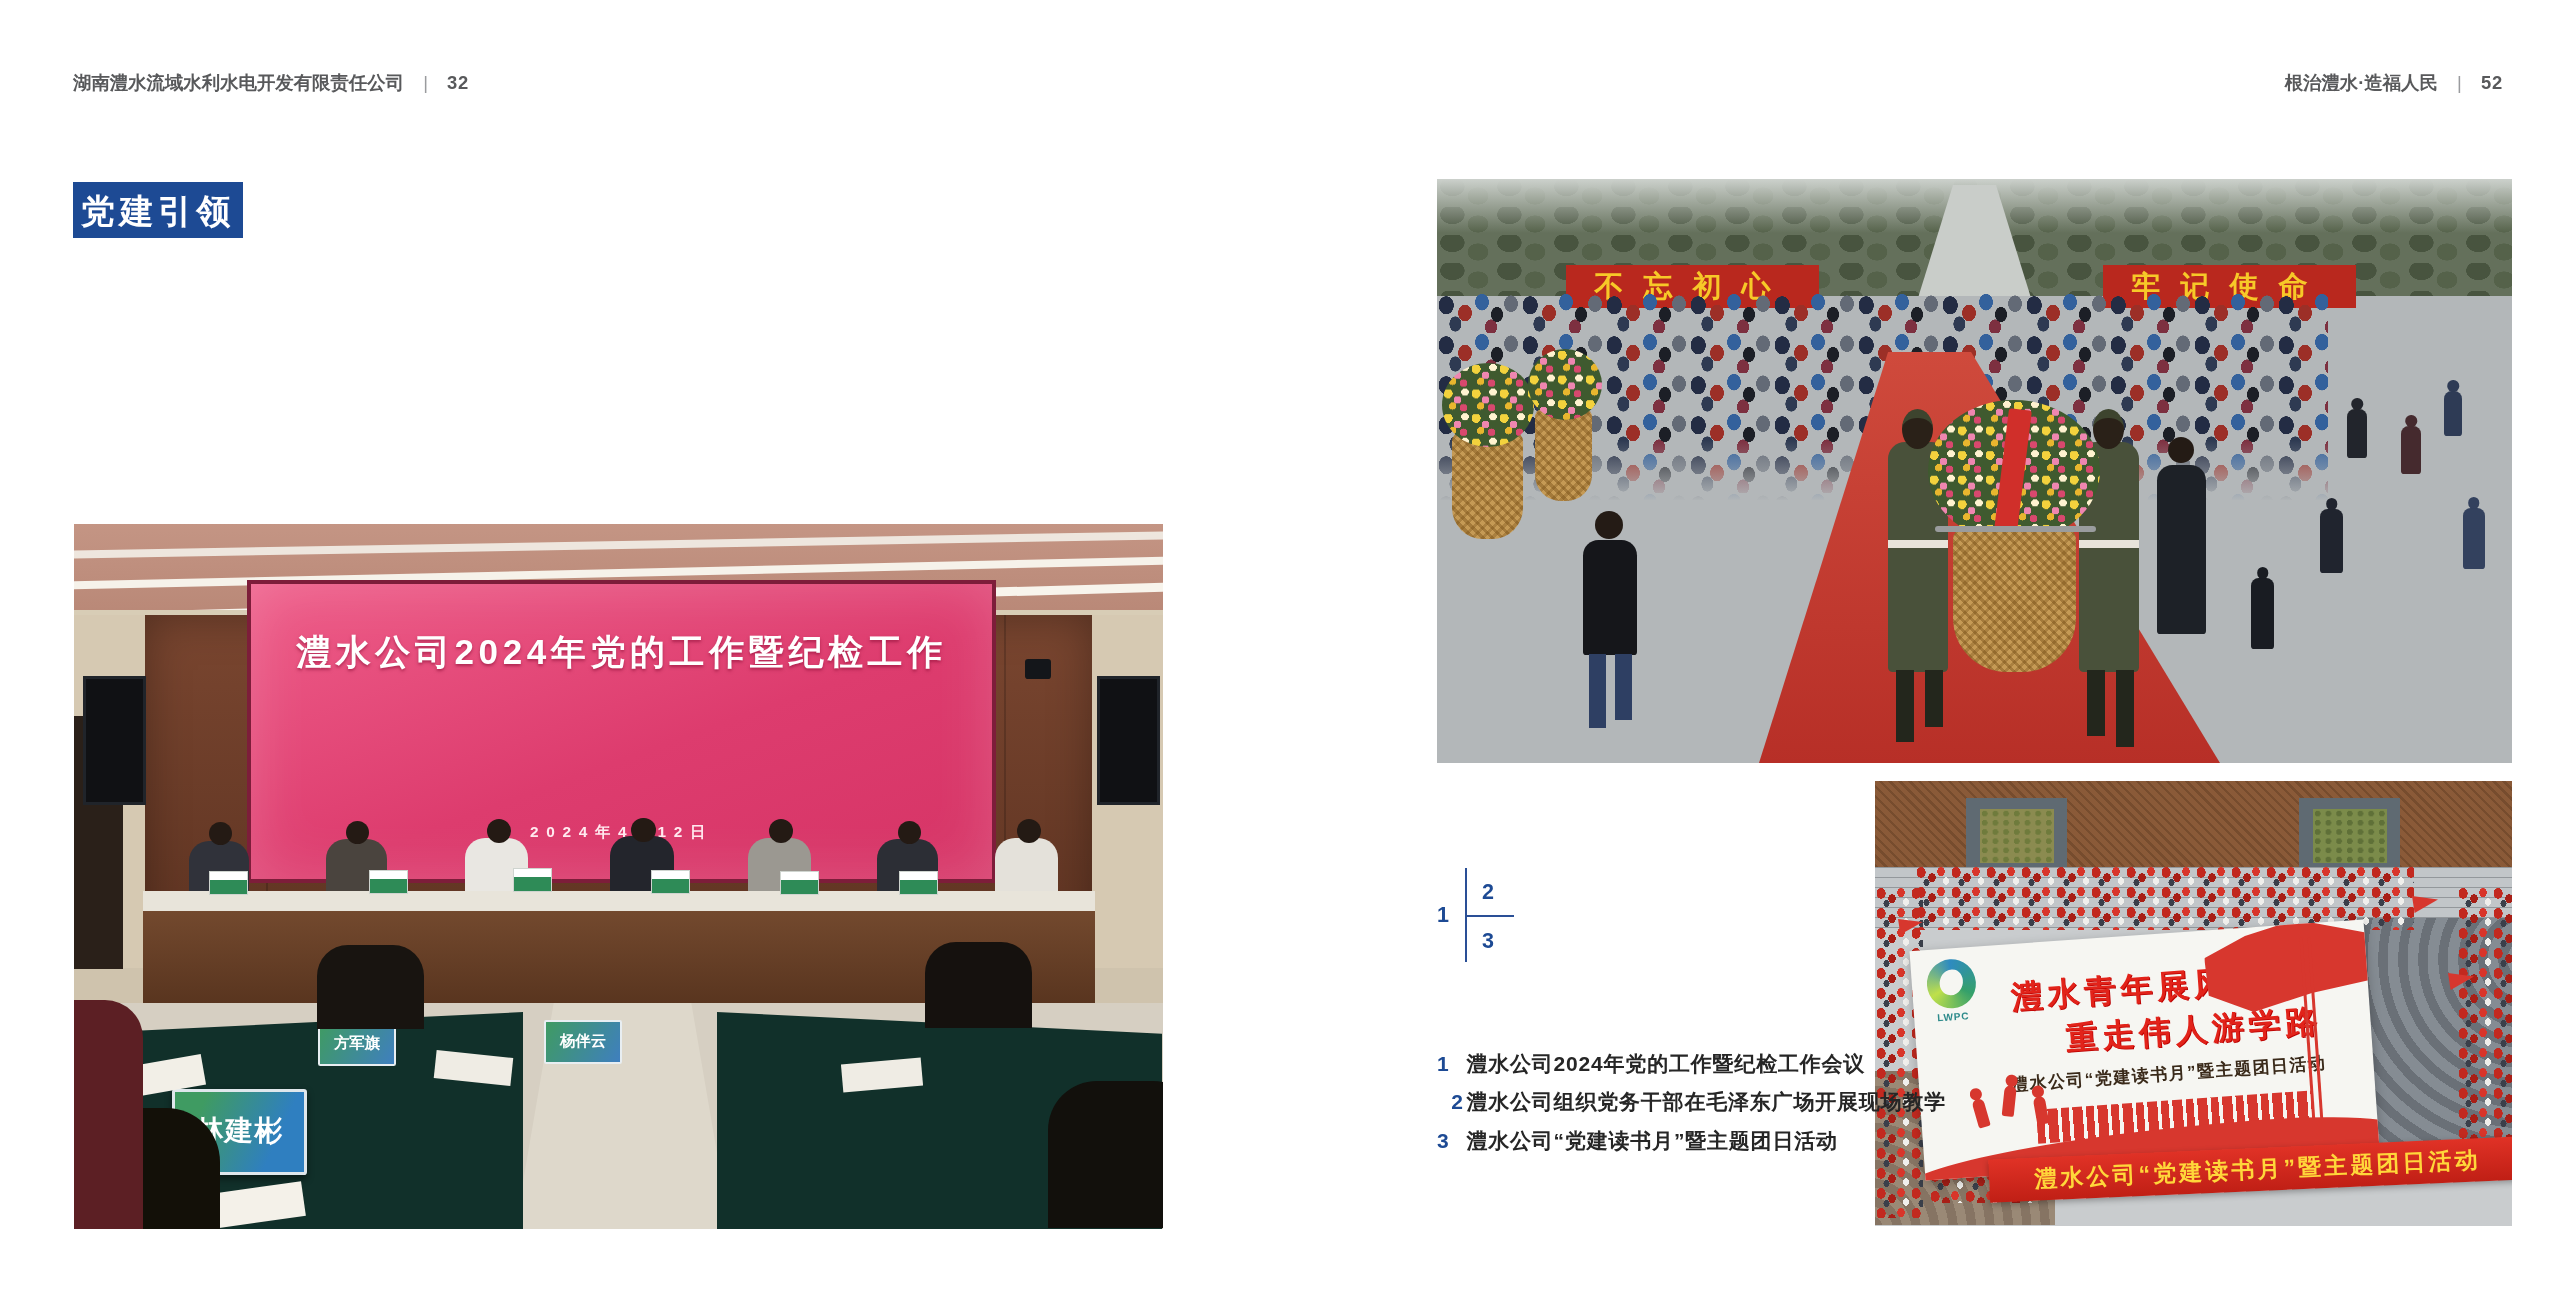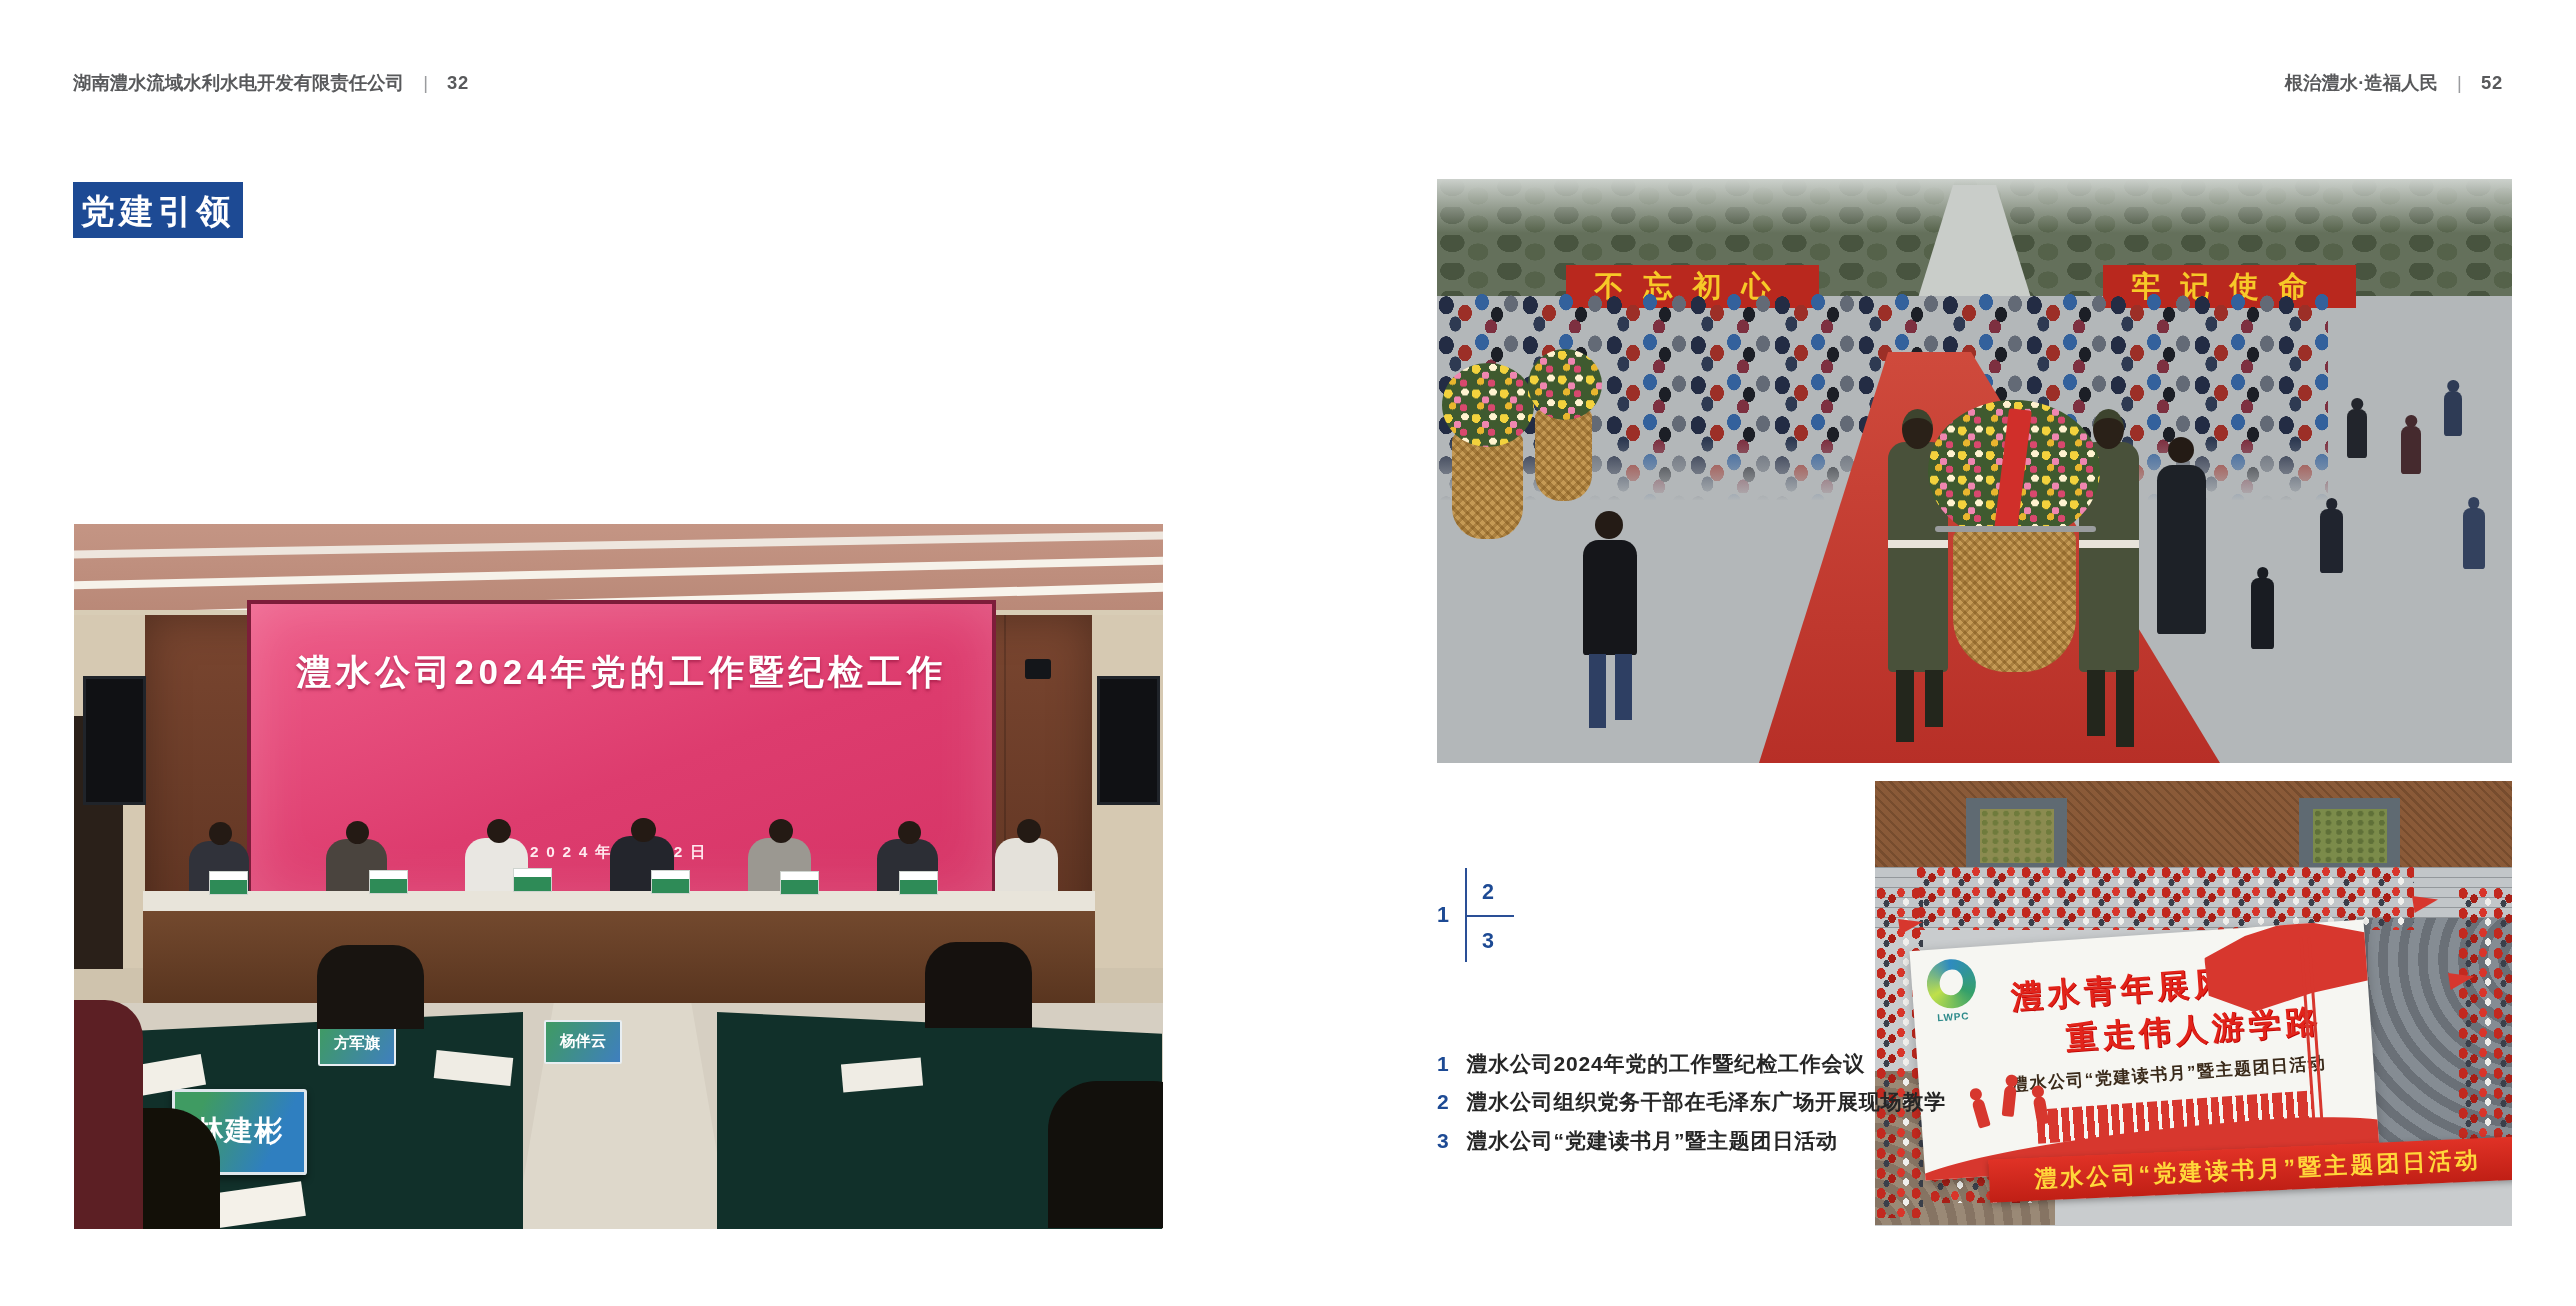--- a/index.html
+++ b/index.html
@@ -91,21 +91,21 @@
       <div class="abs" style="left:0;top:0;width:100%;height:100%;background:repeating-linear-gradient(90deg,rgba(0,0,0,.18) 0 1.5px,transparent 1.5px 123px);"></div>
     </div>
 
     <div class="abs" style="left:0;top:91px;width:71px;height:353px;background:#d6c9b2;"></div>
     <div class="abs" style="left:1018px;top:91px;width:71px;height:353px;background:#d6c9b2;"></div>
     <div class="abs" style="left:0px;top:192px;width:49px;height:253px;background:#2a2019;"></div>
     <div class="abs" style="left:9.2px;top:152px;width:57px;height:123px;background:#101114;border:3.1px solid #20242a;"></div>
     <div class="abs" style="left:1023px;top:152px;width:57px;height:123px;background:#101114;border:3.1px solid #20242a;"></div>
     <div class="abs" style="left:951px;top:135px;width:26px;height:20px;background:#14161a;border-radius:3.1px;"></div>
 
-    <div class="abs" style="left:173px;top:76px;width:741px;height:295px;background:linear-gradient(160deg,#ee5d89,#dd3c6e 55%,#d63466);
+    <div class="abs" style="left:173px;top:56px;width:741px;height:295px;background:linear-gradient(160deg,#ee5d89,#dd3c6e 55%,#d63466);
          border:4.6px solid #7d1d3a;box-shadow:inset 0 0 61px rgba(255,255,255,.18);">
       <div class="abs" style="left:0;top:45px;width:100%;text-align:center;color:#fff;font-size:35px;font-weight:bold;letter-spacing:4.6px;text-shadow:0 1.5px 3.1px rgba(120,0,40,.5);">澧水公司2024年党的工作暨纪检工作</div>
       <div class="abs" style="left:0;top:238px;width:100%;text-align:center;color:#ffe9ef;font-size:15.4px;font-weight:bold;letter-spacing:7.7px;">2024年4月12日</div>
     </div>
 
     <div class="abs" style="left:115px;top:303px;width:860px;height:73px;">
       <div class="abs" style="left:0px;top:14px;width:60px;height:61px;background:#30323a;border-radius:20px 20px 0 0;"></div>
       <div class="abs" style="left:20px;top:-4.6px;width:23px;height:23px;border-radius:50%;background:#241a14;"></div>
       <div class="abs" style="left:137px;top:12.3px;width:61px;height:63px;background:#4a443e;border-radius:20px 20px 0 0;"></div>
       <div class="abs" style="left:157px;top:-6.1px;width:23px;height:23px;border-radius:50%;background:#241a14;"></div>
@@ -257,21 +257,21 @@
     <div class="keyline" style="left:1465px;top:868px;width:1.5px;height:94px;"></div>
     <div class="keyline" style="left:1465px;top:915px;width:49px;height:1.5px;"></div>
     <span class="keynum" style="left:1482px;top:880px;">2</span>
     <span class="keynum" style="left:1482px;top:929px;">3</span>
   </div>
 
   <div class="cap-row" style="top:1048px;">
     <span class="n">1</span>
     <span class="t">澧水公司2024年党的工作暨纪检工作会议</span>
   </div>
-  <div class="cap-row" style="top:1086px;">
+  <div class="cap-row" style="top:1086px;text-align:right;">
     <span class="n">2</span>
     <span class="t">澧水公司组织党务干部在毛泽东广场开展现场教学</span>
   </div>
   <div class="cap-row" style="top:1125px;">
     <span class="n">3</span>
     <span class="t">澧水公司“党建读书月”暨主题团日活动</span>
   </div>
 
 </div>
 

